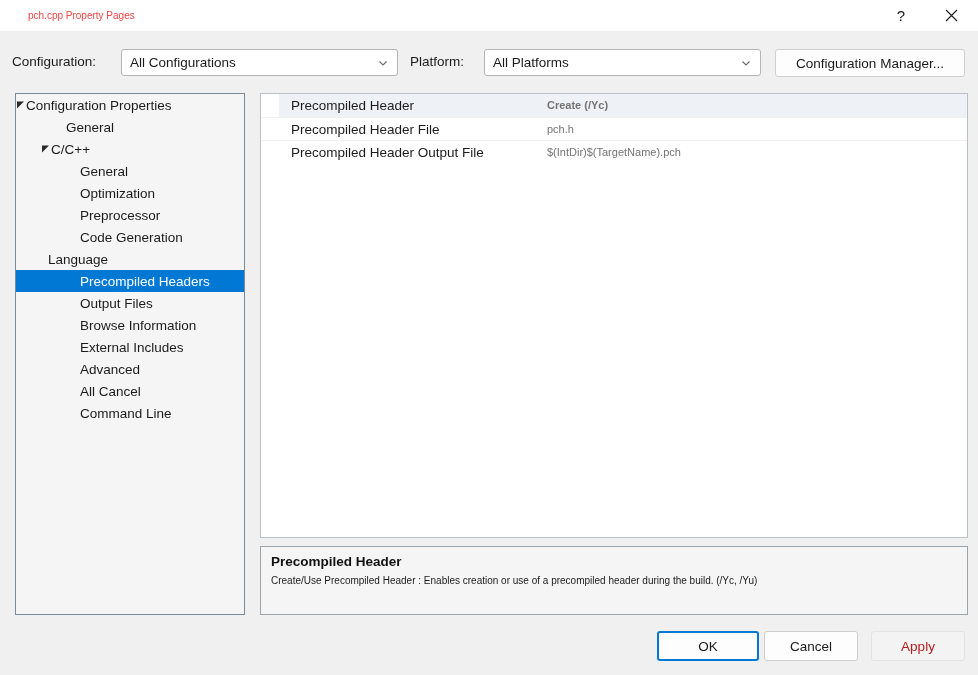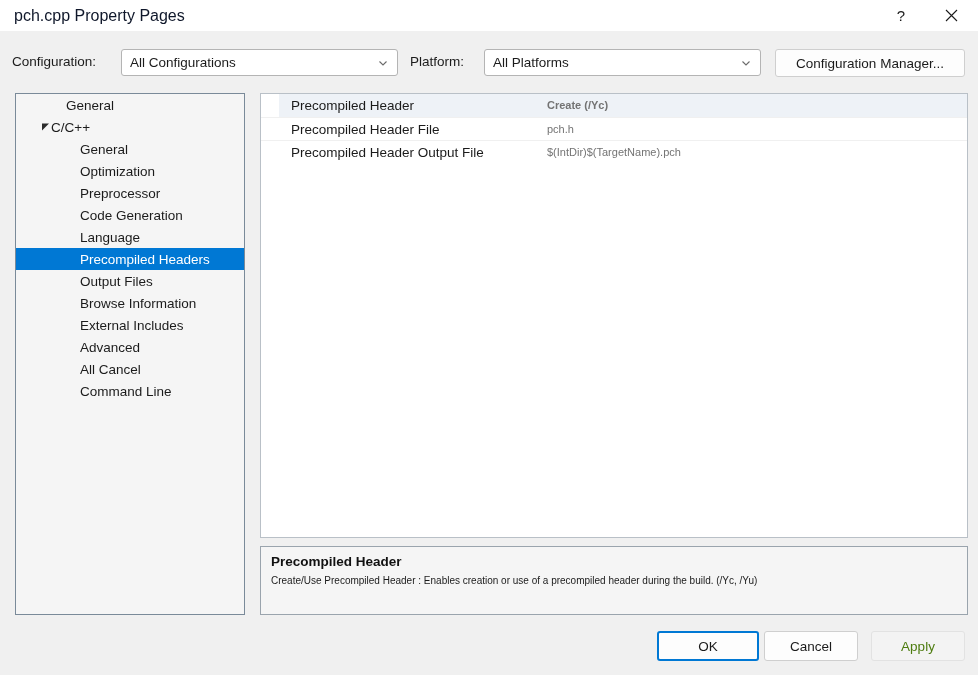--- a/index.html
+++ b/index.html
@@ -16,23 +16,23 @@
   }
 
   
   #titlebar {
     position: absolute; left: 0; top: 0;
     width: 978px; height: 31px;
     background: #ffffff;
     display: flex; align-items: center;
   }
   #title-text {
-    margin-left: 14px;
-    font-size: 16px;
-    color: #0f172a;
+    margin-left: 28px;
+    font-size: 10px;
+    color: #ef4444;
     white-space: nowrap;
   }
   .caption-btn {
     position: absolute; top: 0;
     width: 46px; height: 31px;
     display: flex; align-items: center; justify-content: center;
     color: #1b1b1b;
     cursor: default;
   }
   #help-button  { right: 54px; font-size: 15px; }
@@ -201,21 +201,21 @@
   #cancel-button {
     left: 764px; top: 631px; width: 94px;
     background: #fdfdfd;
     border: 1px solid #cfcfcf;
     color: #1b1b1b;
   }
   #apply-button {
     left: 871px; top: 631px; width: 94px;
     background: #f3f3f3;
     border: 1px solid #e2e2e2;
-    color: #4d7c0f;
+    color: #b91c1c;
   }
 </style>
 </head>
 <body>
 
 <div id="titlebar">
   <div id="title-text">pch.cpp Property Pages</div>
 </div>
 <div class="caption-btn" id="help-button">
   <span>?</span>
@@ -244,20 +244,28 @@
       <path d="M2.5 4.5 L6 8 L9.5 4.5" stroke="#6b6b6b" stroke-width="1.1" fill="none"></path>
     </svg>
   </div>
 
   <div id="configuration-manager-button">
     <span>Configuration Manager...</span>
   </div>
 </div>
 
 <div id="tree-panel">
+    <div class="tree-item">
+      <span class="tree-expander" style="left: -3px;">
+        <svg width="9" height="9" viewBox="0 0 9 9">
+          <path d="M1 0.6 L8 0.6 L1 7.6 Z" fill="#2b2b2b"></path>
+        </svg>
+      </span>
+      <span class="tree-label" style="margin-left: 10px;">Configuration Properties</span>
+    </div>
     <div class="tree-item">
       <span class="tree-label" style="margin-left: 50px;">General</span>
     </div>
     <div class="tree-item">
       <span class="tree-expander" style="left: 22px;">
         <svg width="9" height="9" viewBox="0 0 9 9">
           <path d="M1 0.6 L8 0.6 L1 7.6 Z" fill="#2b2b2b"></path>
         </svg>
       </span>
       <span class="tree-label" style="margin-left: 35px;">C/C++</span>
@@ -268,21 +276,21 @@
     <div class="tree-item">
       <span class="tree-label" style="margin-left: 64px;">Optimization</span>
     </div>
     <div class="tree-item">
       <span class="tree-label" style="margin-left: 64px;">Preprocessor</span>
     </div>
     <div class="tree-item">
       <span class="tree-label" style="margin-left: 64px;">Code Generation</span>
     </div>
     <div class="tree-item">
-      <span class="tree-label" style="margin-left: 64px;">Language</span>
+      <span class="tree-label" style="margin-left: 32px;">Language</span>
     </div>
     <div class="tree-item selected">
       <span class="tree-label" style="margin-left: 64px;">Precompiled Headers</span>
     </div>
     <div class="tree-item">
       <span class="tree-label" style="margin-left: 64px;">Output Files</span>
     </div>
     <div class="tree-item">
       <span class="tree-label" style="margin-left: 64px;">Browse Information</span>
     </div>

